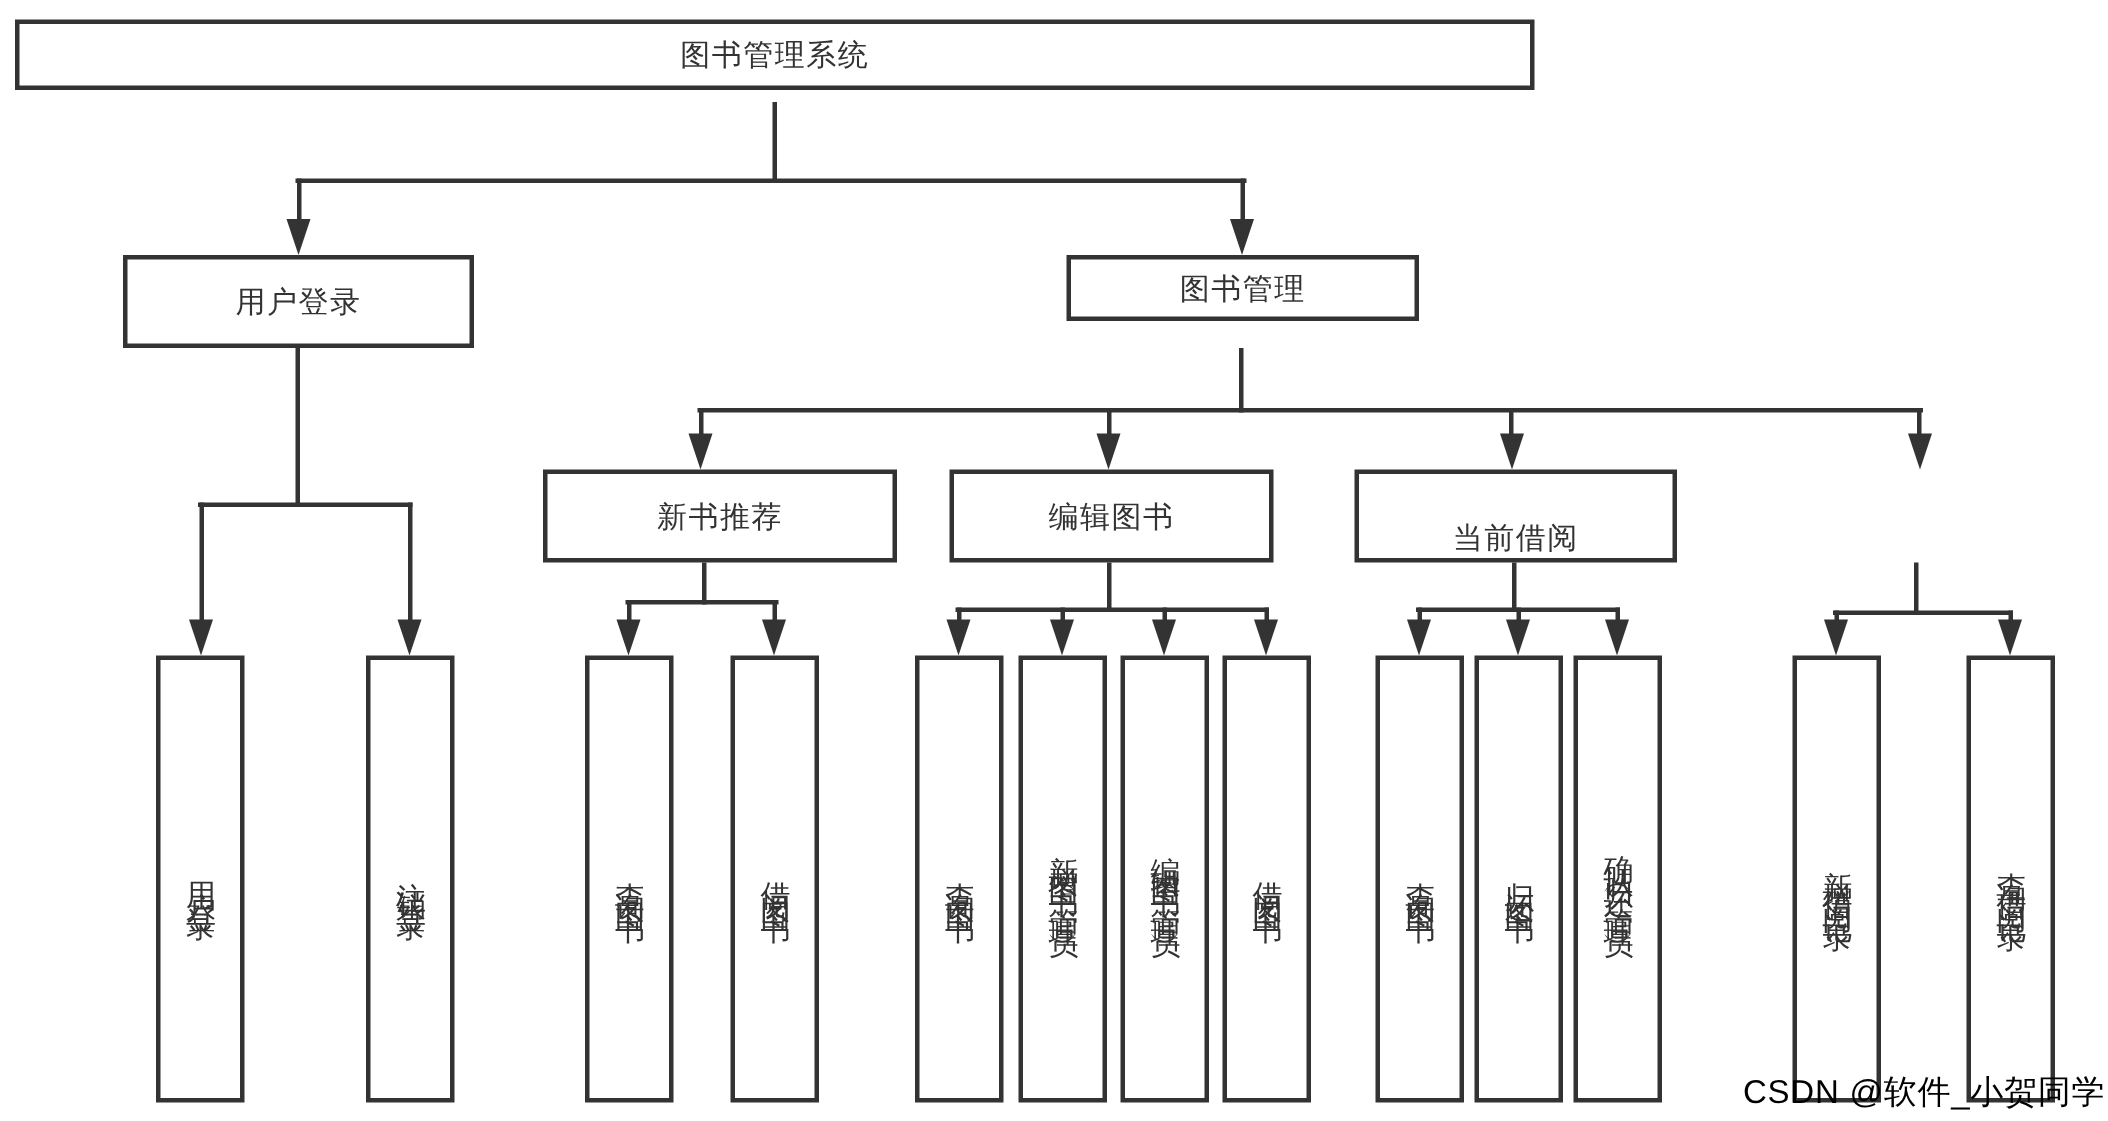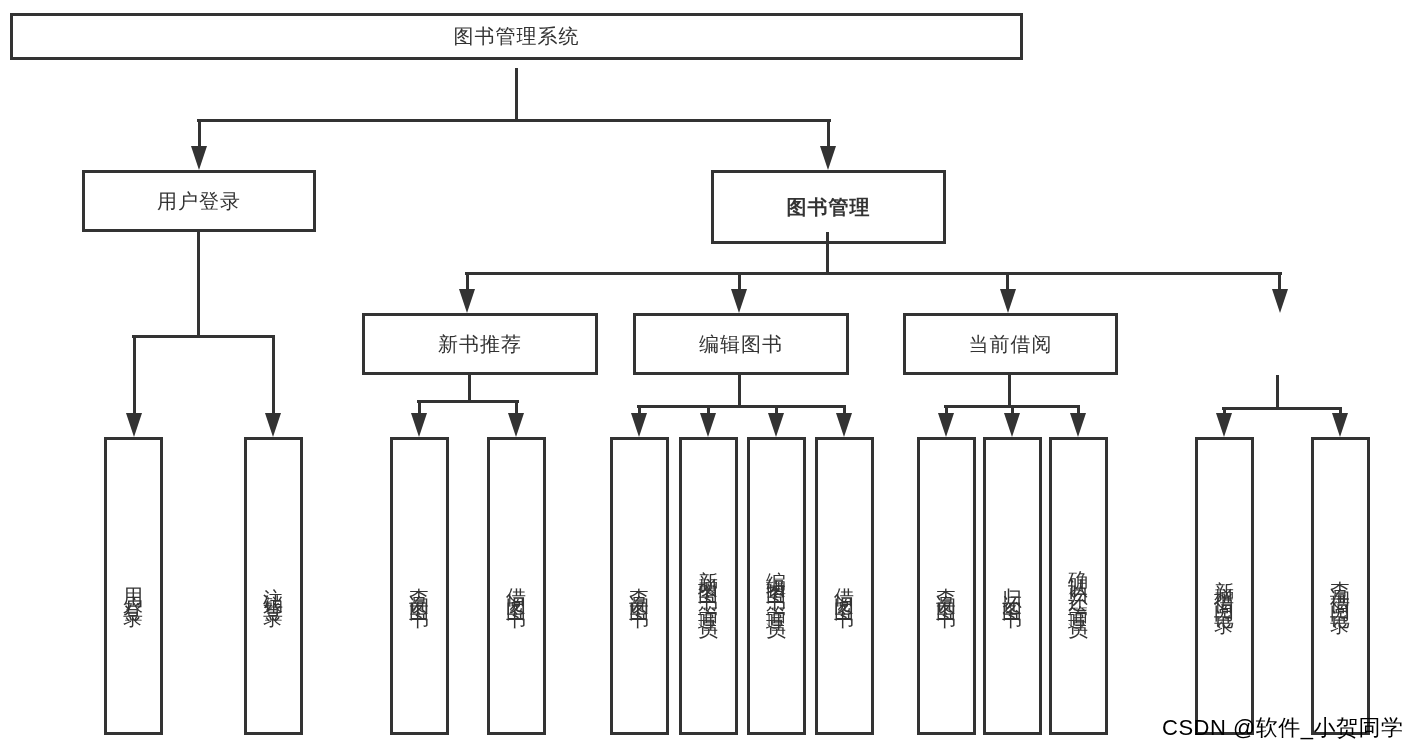--- a/index.html
+++ b/index.html
@@ -26,24 +26,24 @@
     border-left:8px solid transparent;border-right:8px solid transparent;
     border-top:24px solid #333333;
   }
   .watermark{
     position:absolute;left:1162px;top:713px;font-size:22px;color:#000000;
     white-space:nowrap;z-index:5;letter-spacing:0.5px;
   }
   
   #n-root{left:10px;top:13px;width:1013px;height:47px;}
   #n-ul{left:82px;top:170px;width:234px;height:62px;}
-  #n-bm{left:711px;top:170px;width:235px;height:74px;font-weight:bold;}
+  #n-bm{left:711px;top:170px;width:235px;height:44px;}
   #n-nr{left:362px;top:313px;width:236px;height:62px;}
   #n-bb{left:633px;top:313px;width:216px;height:62px;}
-  #n-cb{left:903px;top:313px;width:215px;height:62px;}
+  #n-cb{left:903px;top:313px;width:215px;height:62px;align-items:flex-end;}
   #n-br{left:1172px;top:313px;width:213px;height:62px;}
   .leaf{top:437px;width:59px;height:298px;}
   #l1{left:104px;} #l2{left:244px;} #l3{left:390px;} #l4{left:487px;}
   #l5{left:610px;} #l6{left:679px;} #l7{left:747px;} #l8{left:815px;}
   #l9{left:917px;} #l10{left:983px;} #l11{left:1049px;}
   #l12{left:1195px;} #l13{left:1311px;}
 </style>
 </head>
 <body>
 

